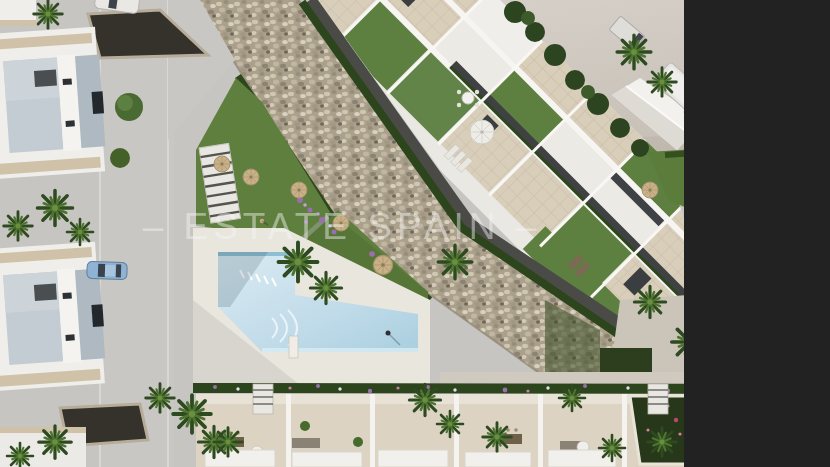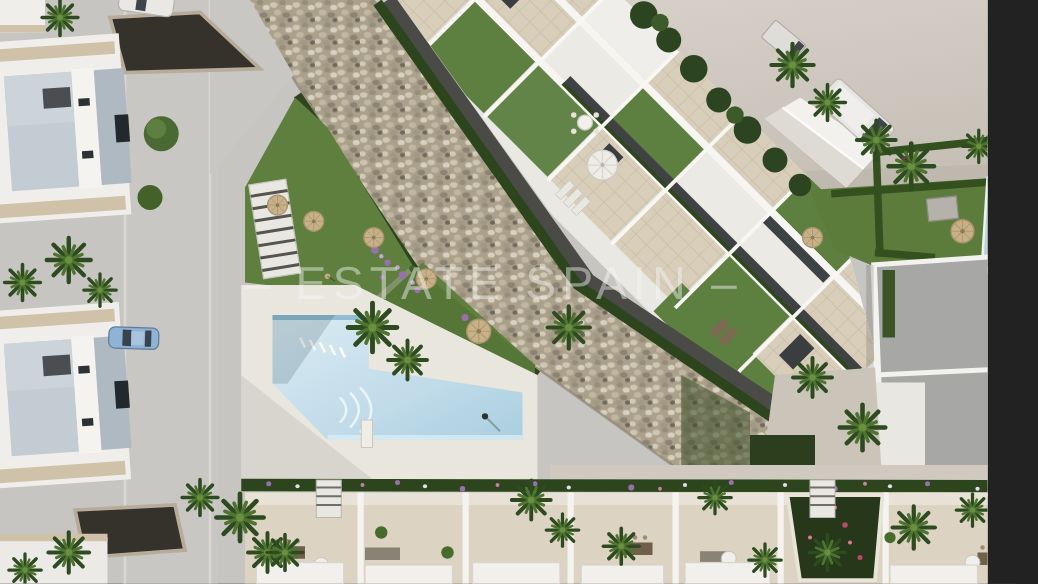--- a/index.html
+++ b/index.html
@@ -1,16 +1,16 @@
 <!DOCTYPE html>
 <html><head>
 <meta charset="utf-8">
 <style>
   html,body{margin:0;padding:0;background:#222;}
-  .scene{position:relative;width:790px;height:467px;overflow:hidden;background:#c7c5c1;
+  .scene{position:relative;width:684px;height:467px;overflow:hidden;background:#c7c5c1;
          font-family:"Liberation Sans",sans-serif;}
   .scene svg{position:absolute;left:0;top:0;display:block;}
   .watermark{position:absolute;left:0;top:206px;width:100%;text-align:center;
              font-size:37px;font-weight:400;letter-spacing:5px;
              color:rgba(246,247,247,0.45);white-space:nowrap;
              font-family:"Liberation Sans",sans-serif;pointer-events:none;}
 </style>
 </head>
 <body>
 

